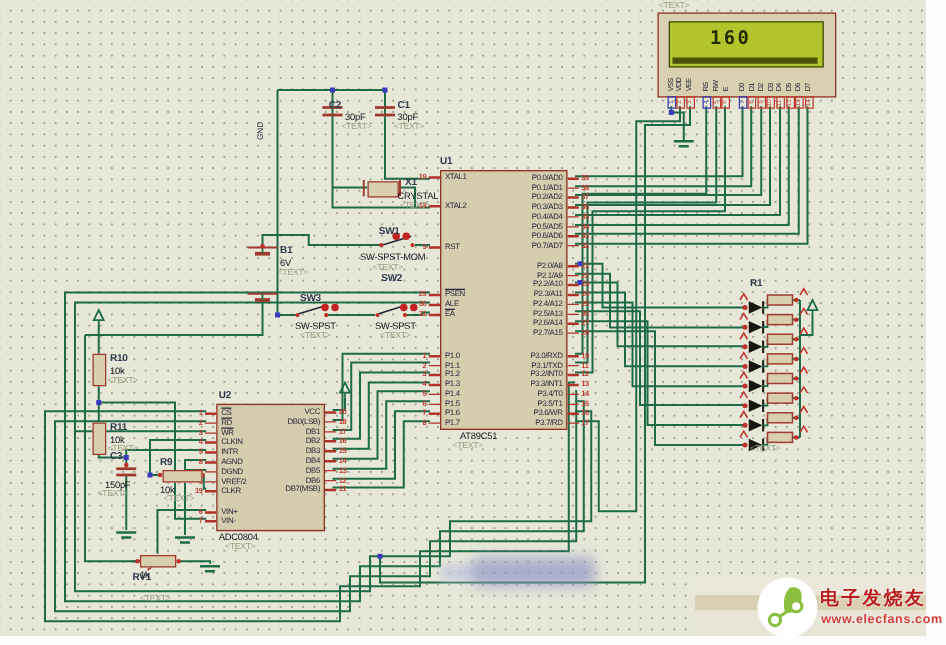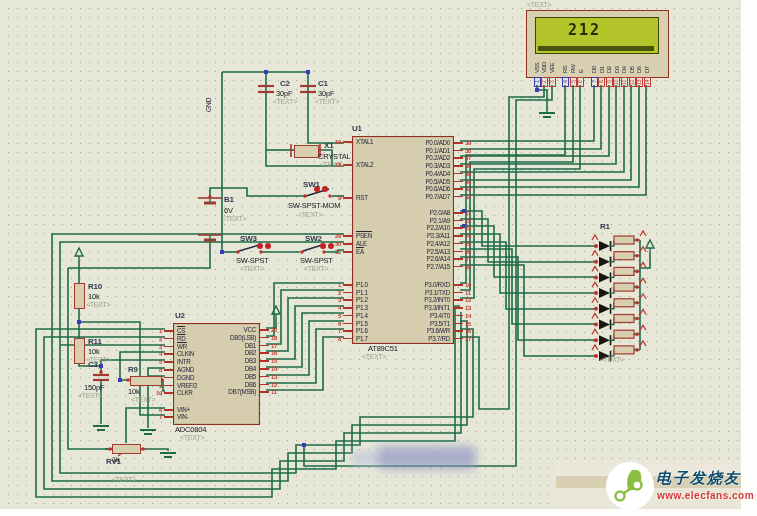--- a/index.html
+++ b/index.html
@@ -53,22 +53,22 @@
   .band1{position:absolute;left:0;top:0;width:100%;height:15px;background:#ebe8db;}
   .band2{position:absolute;left:0;top:15px;width:100%;height:12px;background:#d9cfb2;}
   .band3{position:absolute;left:0;top:27px;width:100%;height:21px;background:#e9e6d7;}
   .white-r{position:absolute;left:741px;top:0;width:16px;height:516px;background:#fdfdfb;}
   .white-b{position:absolute;left:0;top:509px;width:757px;height:7px;background:#fdfdfb;}
   .blur1{position:absolute;left:378px;top:446px;width:98px;height:23px;background:#8f95c5;
          filter:blur(5px);opacity:0.7;border-radius:4px;}
   .blur2{position:absolute;left:352px;top:451px;width:30px;height:14px;background:#c3c8dd;
          filter:blur(4px);opacity:0.8;border-radius:4px;}
   .logo-circle{position:absolute;left:606px;top:462px;width:48px;height:48px;background:#fff;border-radius:50%;}
-  .wm1{position:absolute;left:656px;top:469px;font-size:15px;font-weight:bold;color:#0c4a6e;
-       letter-spacing:2px;text-shadow:0 0 2px #fff;font-style:italic;}
+  .wm1{position:absolute;left:656px;top:469px;font-size:15px;font-weight:bold;color:#b91c1c;
+       letter-spacing:2px;text-shadow:0 0 2px #fff;}
   .wm2{position:absolute;left:657px;top:490px;font-size:10px;font-weight:bold;color:#d43a3a;
        letter-spacing:0.5px;text-shadow:0 0 2px #fff;}
 </style>
 </head>
 <body>
 
 <div class="stage">
   <div class="grid"></div>
 
   <svg class="wires" xmlns="http://www.w3.org/2000/svg">
@@ -260,21 +260,21 @@
   <div class="bluesq abs" style="left:99px;top:364px"></div>
   <div class="bluesq abs" style="left:302px;top:443px"></div>
   <div class="bluesq abs" style="left:118px;top:378px"></div>
   <div class="bluesq abs" style="left:220px;top:250px"></div>
   <div class="bluesq abs" style="left:462px;top:209px"></div>
   <div class="bluesq abs" style="left:462px;top:224px"></div>
 
   <div class="ph" style="left:527px;top:1px">&lt;TEXT&gt;</div>
   <div class="lcd-frame">
     <div class="lcd-screen">
-      <div class="lcd-value">212</div>
+      <div class="lcd-value">160</div>
       <div class="lcd-cursor"></div>
     </div>
   </div>
   <div class="lcd-pins">
 
   <div class="lcdpin">
       <span class="pname">VSS</span>
       <span class="pnum">1</span>
     </div>
       <div class="lcdpin">
@@ -430,40 +430,40 @@
       </div>
   </div>
   <div class="val" style="left:175px;top:425px">ADC0804</div>
   <div class="ph" style="left:180px;top:434px">&lt;TEXT&gt;</div>
 
   <div class="xtal"></div>
   <div class="ref" style="left:324px;top:141px">X1</div>
   <div class="val" style="left:318px;top:152px">CRYSTAL</div>
   <div class="ph" style="left:320px;top:161px">&lt;TEXT&gt;</div>
 
-  <div class="ref" style="left:280px;top:79px">C2</div>
+  <div class="ref" style="left:263px;top:79px">C2</div>
   <div class="val" style="left:276px;top:89px">30pF</div>
   <div class="ph" style="left:273px;top:98px">&lt;TEXT&gt;</div>
   <div class="ref" style="left:318px;top:79px">C1</div>
   <div class="val" style="left:318px;top:89px">30pF</div>
   <div class="ph" style="left:315px;top:98px">&lt;TEXT&gt;</div>
 
   <div class="netlabel" style="left:205px;top:112px">GND</div>
 
   <div class="ref" style="left:224px;top:195px">B1</div>
   <div class="val" style="left:224px;top:206px">6V</div>
   <div class="ph" style="left:222px;top:215px">&lt;TEXT&gt;</div>
 
   <div class="ref" style="left:303px;top:180px">SW1</div>
   <div class="val" style="left:288px;top:201px">SW-SPST-MOM</div>
   <div class="ph" style="left:298px;top:211px">&lt;TEXT&gt;</div>
   <div class="ref" style="left:240px;top:234px">SW3</div>
   <div class="val" style="left:236px;top:256px">SW-SPST</div>
   <div class="ph" style="left:240px;top:265px">&lt;TEXT&gt;</div>
-  <div class="ref" style="left:305px;top:234px">SW2</div>
+  <div class="ref" style="left:305px;top:218px">SW2</div>
   <div class="val" style="left:300px;top:256px">SW-SPST</div>
   <div class="ph" style="left:304px;top:265px">&lt;TEXT&gt;</div>
 
   <div class="res-v" style="left:74px;top:283px"></div>
   <div class="ref" style="left:88px;top:282px">R10</div>
   <div class="val" style="left:88px;top:292px">10k</div>
   <div class="ph" style="left:86px;top:301px">&lt;TEXT&gt;</div>
   <div class="res-v" style="left:74px;top:338px"></div>
   <div class="ref" style="left:88px;top:337px">R11</div>
   <div class="val" style="left:88px;top:347px">10k</div>

